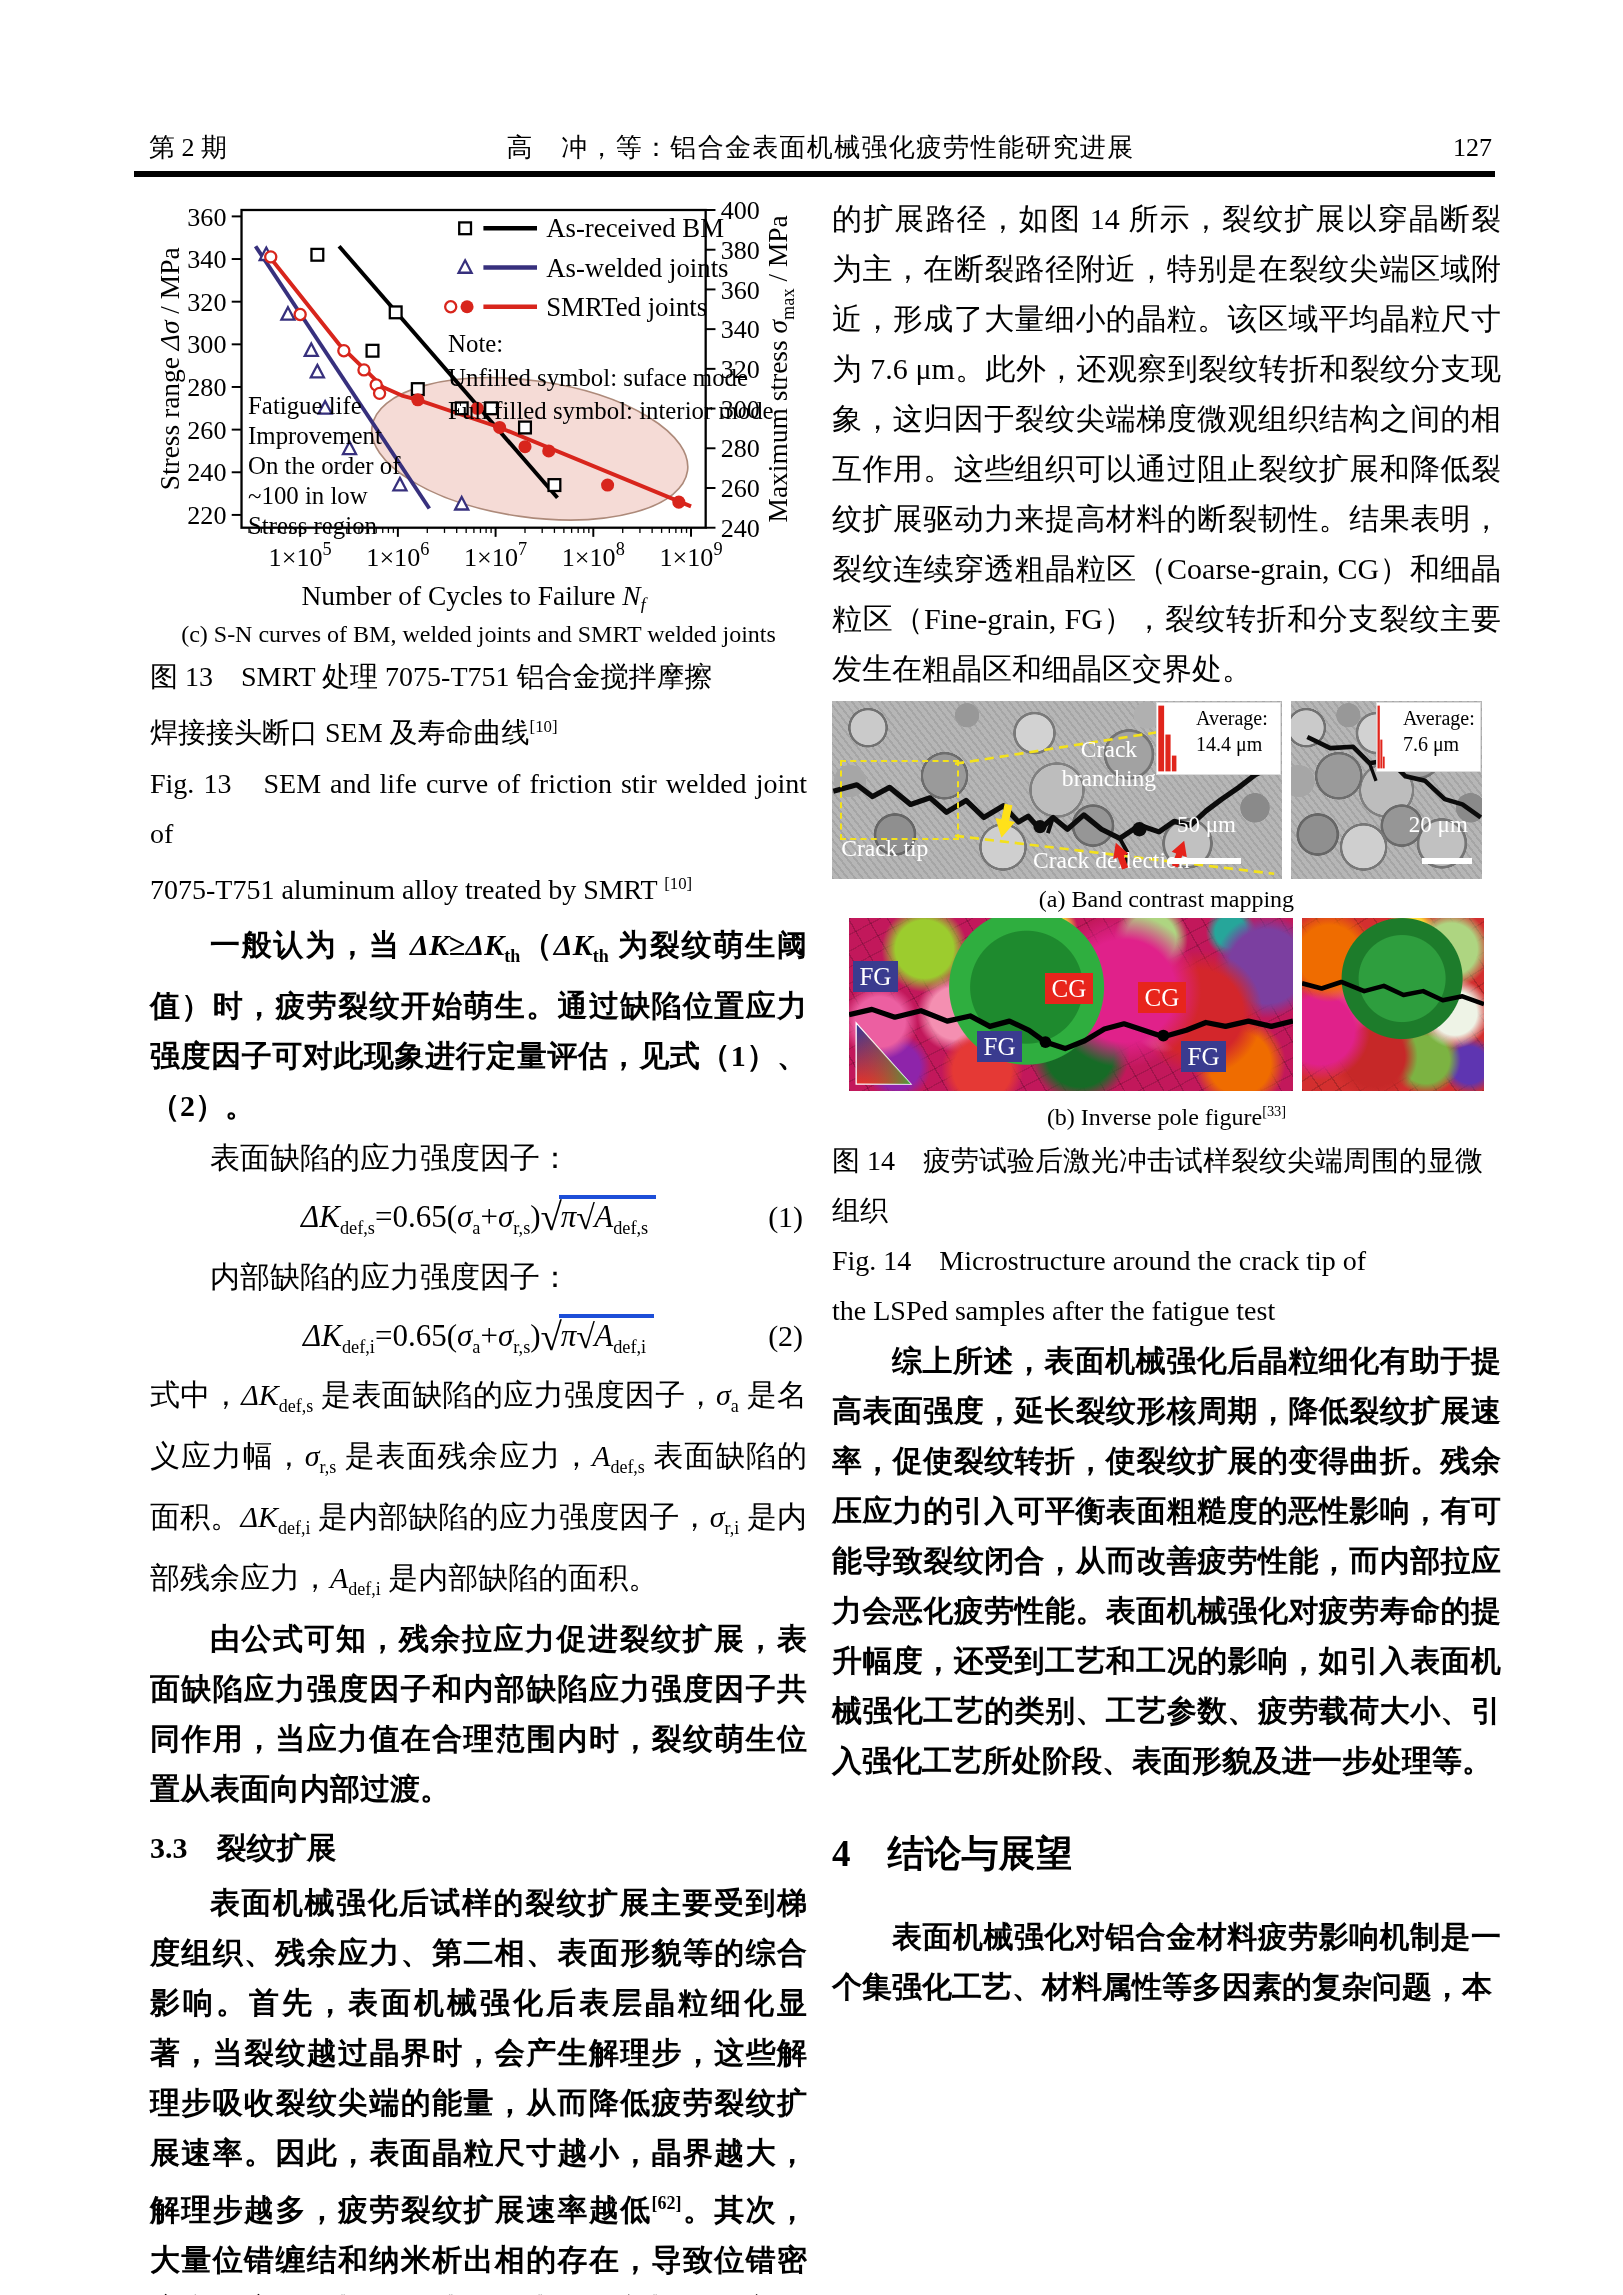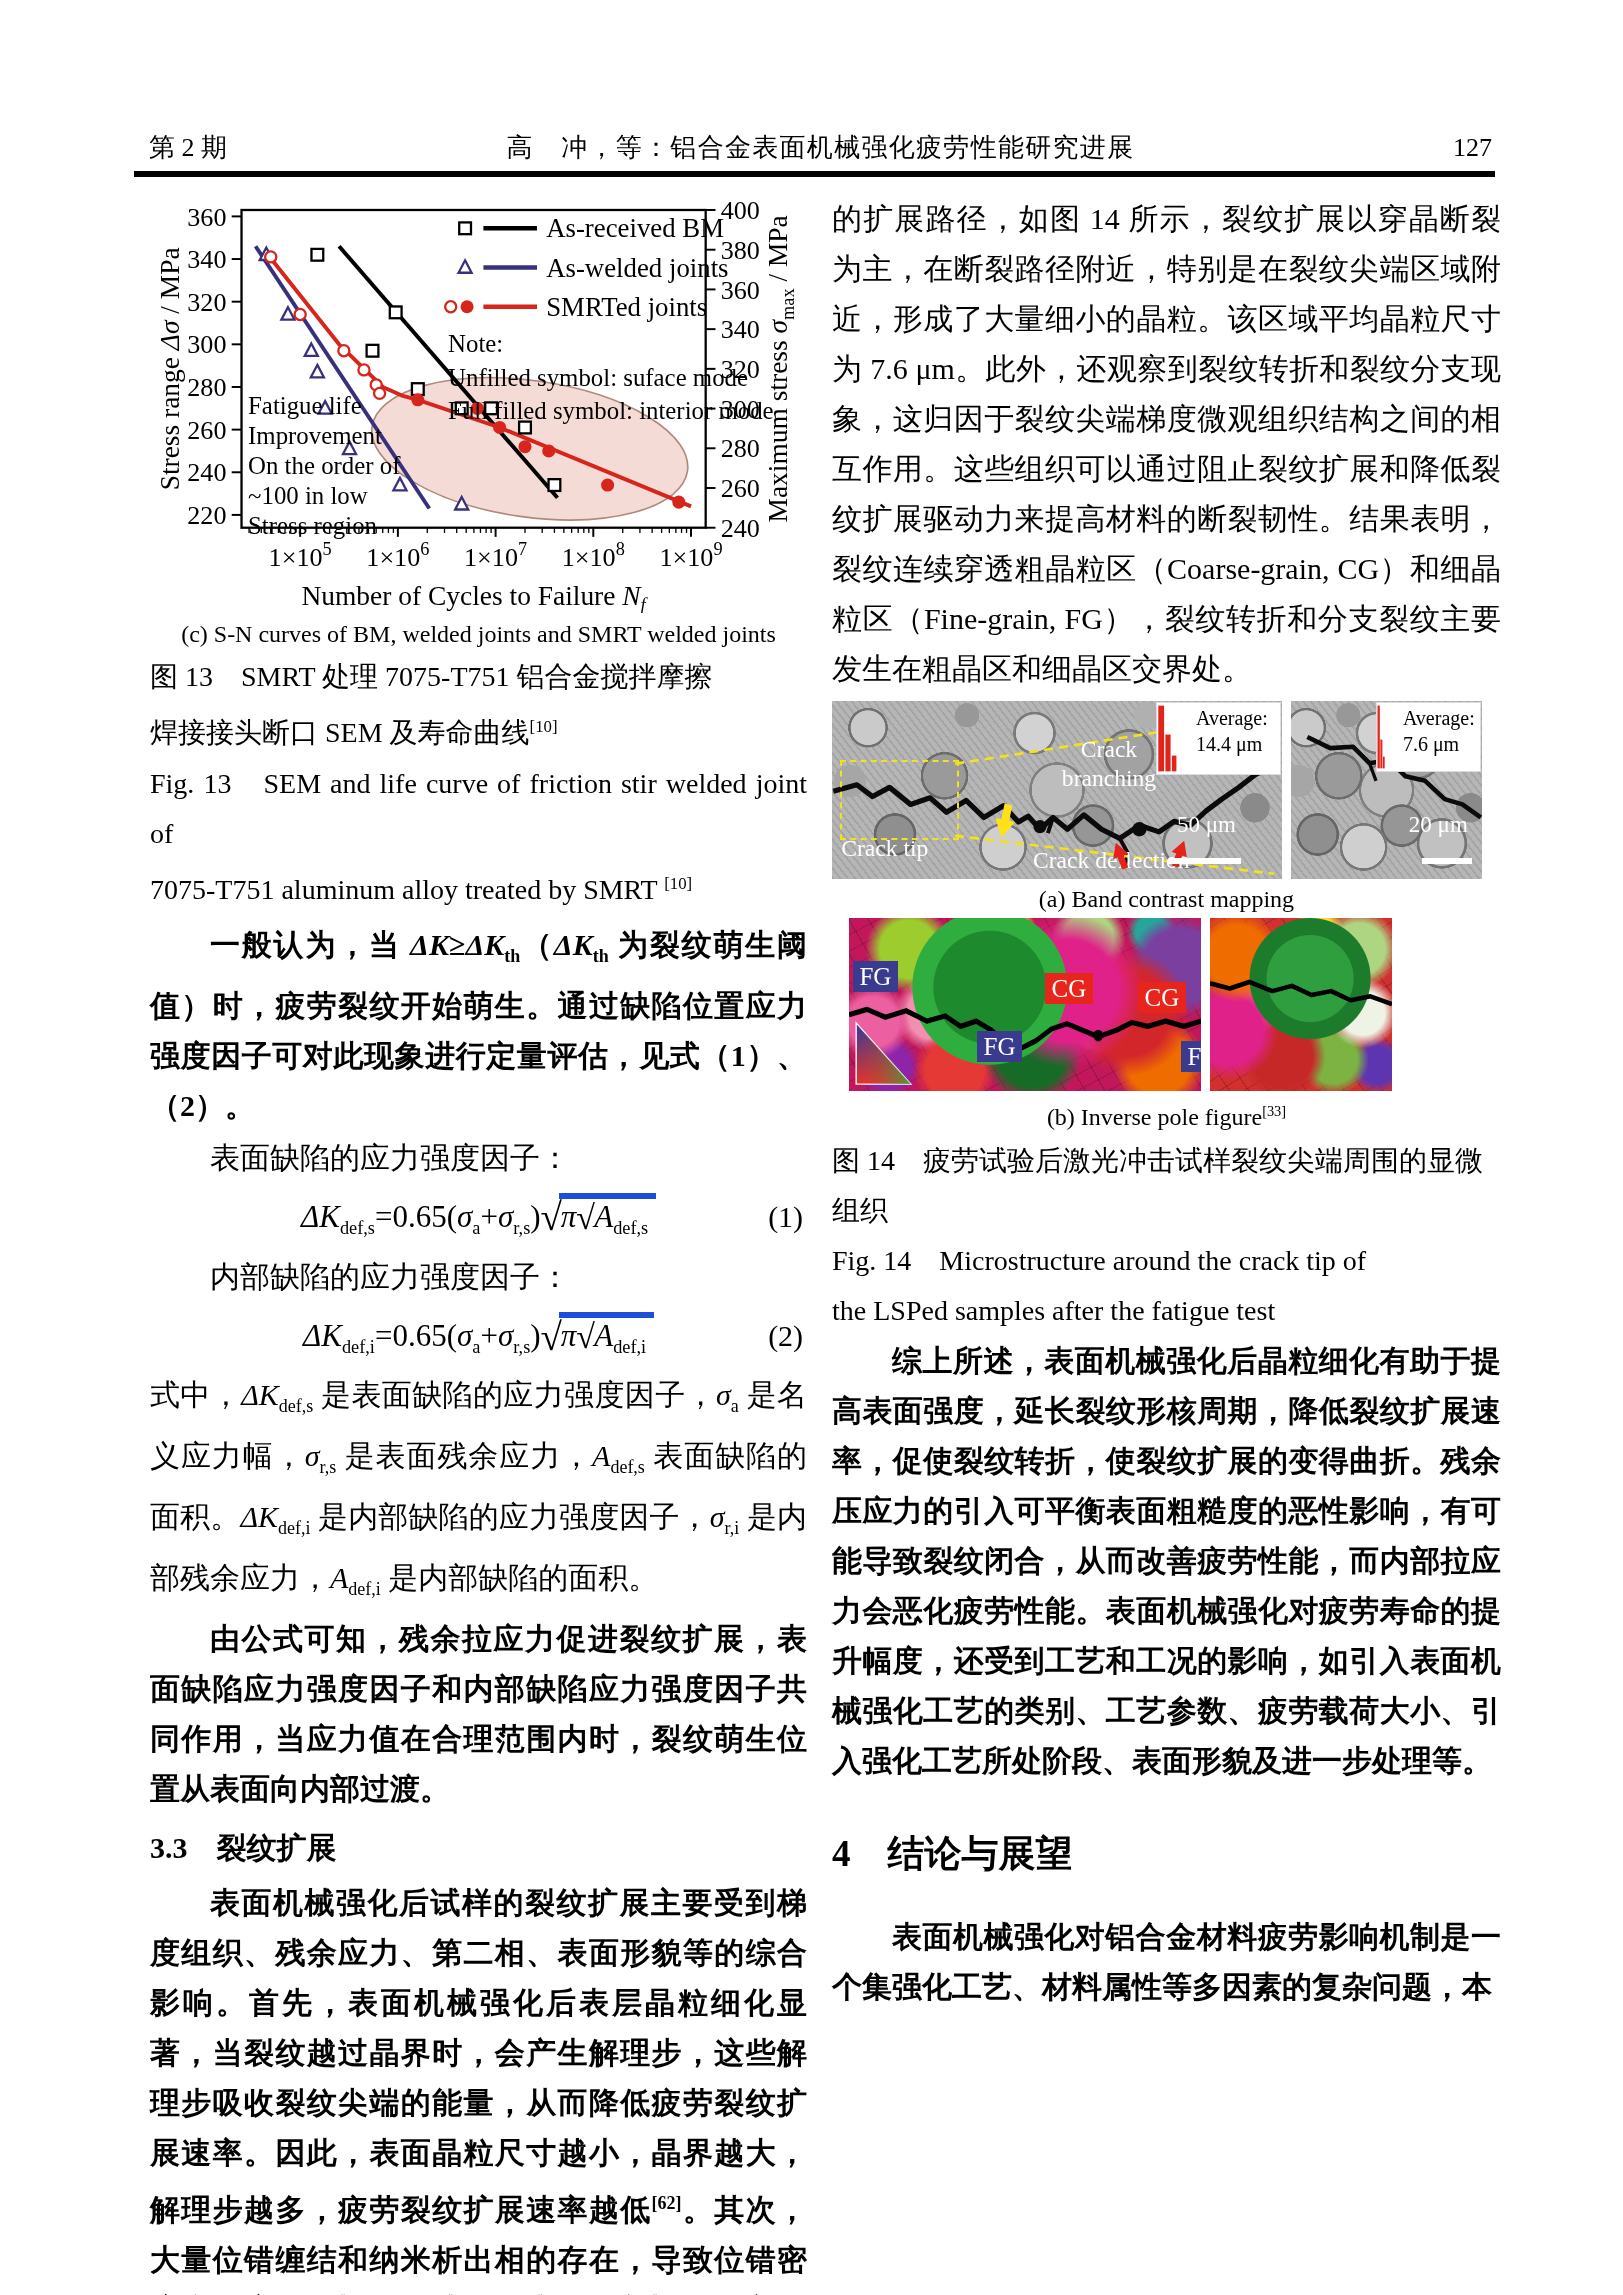--- a/index.html
+++ b/index.html
@@ -26,21 +26,21 @@
   .fig-subcap{text-align:center;font-size:24px;line-height:29px;margin:6.5px 0 3.9px;text-indent:0;}
   .fig-title-cn{text-align:left;font-size:28px;line-height:50px;text-indent:0;}
   .fig-title-en{font-size:28px;line-height:50px;text-indent:0;}
   
   .eq-label{text-indent:2em;margin-top:1.3px;}
   .equation{position:relative;text-align:center;font-size:31px;line-height:68px;height:68px;}
   .eq-var{font-style:italic;}
   .equation sub{font-size:18.3px;font-style:normal;}
   .rad{font-size:39px;vertical-align:-3.9px;margin-right:-2.6px;}
   .rad2{font-size:34px;vertical-align:-2.6px;margin-right:-2px;}
-  .radicand{border-top:6px solid #1d4ed8;padding:0 3.9px 0 1.3px;}
+  .radicand{border-top:4px solid #1d4ed8;padding:0 3.9px 0 1.3px;}
   .eq-number{position:absolute;right:3.9px;top:0;font-size:30px;}
   
   .h33{font-size:30px;font-weight:bold;margin:9.2px 0 5.2px;text-align:left;}
   .h33 .h-num{margin-right:29px;}
   .h4{font-size:37px;font-weight:bold;margin:43px 0 33px;text-align:left;}
   .h4 .h-num{margin-right:37px;}
   
   .sem-row{display:flex;gap:9.2px;height:178px;margin-top:6.5px;}
   .panel{position:relative;overflow:hidden;}
   .sem-left{width:450px;height:178px;}
@@ -55,21 +55,21 @@
     radial-gradient(circle at 38% 82%,#cfcfcf 0 21px,#777 21.6px 23.6px,transparent 24px),
     radial-gradient(circle at 58% 70%,#969696 0 18.3px,#6a6a6a 19px 21px,transparent 21.6px),
     radial-gradient(circle at 79% 80%,#c1c1c1 0 22px,#747474 23px 25px,transparent 25.5px),
     radial-gradient(circle at 94% 60%,#8a8a8a 0 14.4px,transparent 15px),
     radial-gradient(circle at 50% 50%,#bdbdbd 0 25px,#808080 25.5px 27.5px,transparent 28px),
     radial-gradient(circle at 4% 45%,#a6a6a6 0 15.7px,transparent 16.4px),
     radial-gradient(circle at 30% 8%,#989898 0 11.8px,transparent 12.4px),
     radial-gradient(circle at 70% 8%,#b0b0b0 0 13px,transparent 13.7px),
     repeating-linear-gradient(52deg,rgba(0,0,0,.07) 0 2px,rgba(255,255,255,.05) 2px 5.9px);}
   .ipf-row{display:flex;gap:9.2px;height:173px;margin:3.9px 0 0 17px;}
-  .ipf-left{width:352px;height:173px;}
+  .ipf-left{width:444px;height:173px;}
   .ipf-right{width:182px;height:173px;}
   .ipf-tex1{background-color:#c2185b;background-image:
     radial-gradient(circle at 40% 40%,#1e8a2e 0 56px,#2fae3f 57px 77px,transparent 78px),
     radial-gradient(circle at 62% 42%,#e0218a 0 51px,transparent 77px),
     radial-gradient(circle at 79% 55%,#d3262b 0 43px,transparent 63px),
     radial-gradient(circle at 94% 28%,#7b3fa0 0 37px,transparent 52px),
     radial-gradient(circle at 71% 58%,#f6e8ef 0 21px,transparent 34px),
     radial-gradient(circle at 17% 18%,#9ccc2e 0 29px,transparent 43px),
     radial-gradient(circle at 88% 84%,#ef6c00 0 31px,transparent 46px),
     radial-gradient(circle at 7% 60%,#ec5fa1 0 25px,transparent 38px),

